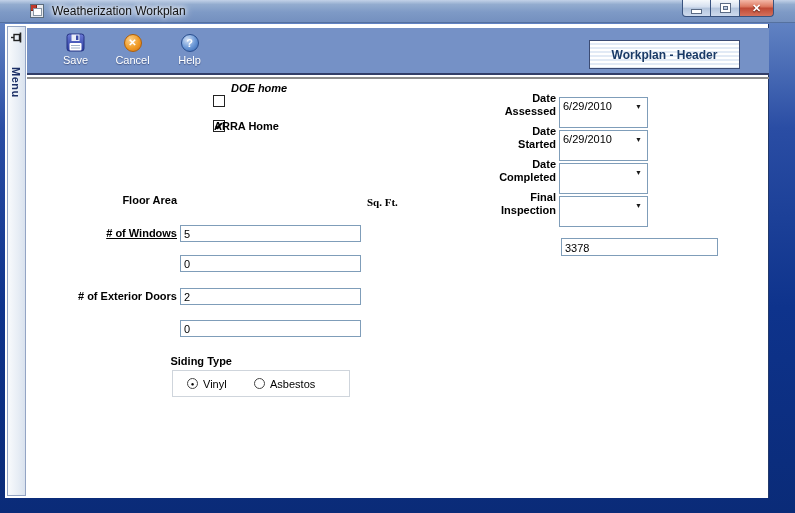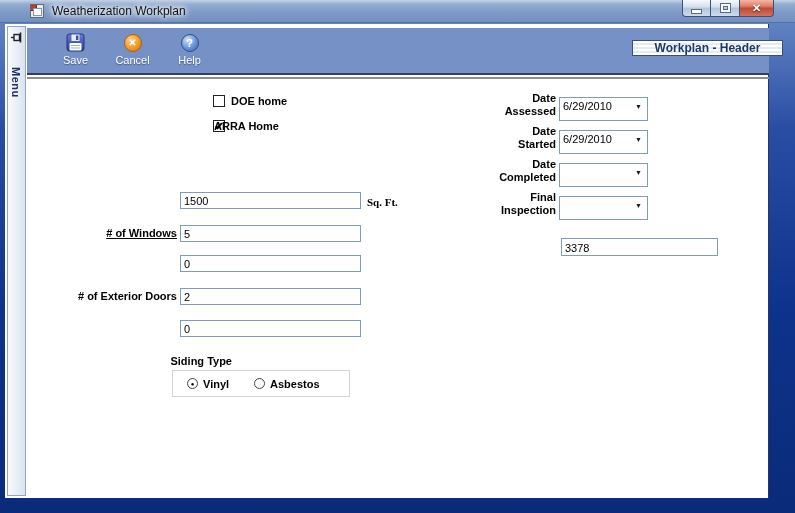--- a/index.html
+++ b/index.html
@@ -56,46 +56,46 @@
           justify-content:flex-start; padding-top:5px; cursor:default; }
   .tbtn .ticon { width:19px; height:19px; display:flex; align-items:center; justify-content:center; }
   .tbtn .tlabel { margin-top:2px; font-size:11px; color:#fff; text-shadow:0 1px 1px rgba(20,30,70,.5); }
   .icon-circle { width:18px; height:18px; border-radius:50%; display:flex; align-items:center;
                  justify-content:center; font-weight:bold; color:#fff; }
   .icon-cancel { background:radial-gradient(circle at 35% 30%, #fcd08a 0%, #f09c28 55%, #d4700a 100%);
                  border:1px solid #b05f08; font-size:10px; }
   .icon-help { background:radial-gradient(circle at 35% 30%, #d4e2f6 0%, #6f9bd8 50%, #2f62b0 100%);
                  border:1px solid #2a4f8f; font-size:11px; }
 
-  .header-box { position:absolute; left:589px; top:40px; width:151px; height:16px;
+  .header-box { position:absolute; left:589px; top:40px; width:151px; height:29px;
                 border:1px solid #3c4c74;
                 background:repeating-linear-gradient(180deg,#ffffff 0 2px,#e2eaf5 2px 4px);
-                display:flex; align-items:center; justify-content:center;margin-left:43px; }
+                display:flex; align-items:center; justify-content:center; }
   .header-box span { font-size:12px; font-weight:bold; color:#1a3a66; }
 
   
   .lbl { position:absolute; font-size:11px; font-weight:bold; color:#000; line-height:13px;
          white-space:pre-line; text-align:right; }
   .lbl-left { left:5px; width:172px; }
   .lbl-right { left:406px; width:150px; }
   .txt { position:absolute; height:17px; border:1px solid #7F9DB9; background:#fff;
          font-family:"Liberation Sans", sans-serif; font-size:11px; color:#000; padding:1px 0 0 3px; }
-  .combo { position:absolute; left:559px; width:89px; height:24px; border:1px solid #7F9DB9;
+  .combo { position:absolute; left:559px; width:89px; height:31px; border:1px solid #7F9DB9;
            background:#fff; font-size:11px; padding:2px 0 0 3px; }
   .combo .arrow { position:absolute; right:5px; top:5px; font-size:7px; color:#1a1a1a; }
   .cb { position:absolute; width:12px; height:12px; border:1px solid #222; background:#fff;
         font-size:11px; font-weight:bold; line-height:11px; text-align:center; color:#000; }
   .cb-label { position:absolute; font-size:11px; font-weight:bold; color:#000; }
   .suffix { position:absolute; font-size:11px; font-weight:bold; color:#000;font-family:Liberation Serif, serif; }
   .groupbox { position:absolute; left:172px; top:370px; width:178px; height:27px;
               border:1px solid #cfd5dc; }
   .radio { position:absolute; width:11px; height:11px; border:1px solid #444; border-radius:50%;
            background:#fff; display:flex; align-items:center; justify-content:center; }
   .radio span { font-size:6px; line-height:6px; color:#000; }
-  .radio-label { position:absolute; font-size:11px; font-weight:bold; color:#000;text-align:center; }
+  .radio-label { position:absolute; font-size:11px; font-weight:normal; color:#000;text-align:center; }
 </style>
 </head>
 <body>
 
 <div class="win">
 
   <div class="titlebar">
     <div class="app-icon"></div>
     <div class="title-text">Weatherization Workplan</div>
     <div class="winbtns">
@@ -157,25 +157,25 @@
       <div class="tlabel">Help</div>
     </div>
   </div>
   <div class="toolbar-shadow"></div>
 
   <div class="header-box">
     <span>Workplan - Header</span>
   </div>
 
   <div class="cb" style="left:213px; top:95px;"></div>
-  <div class="cb-label" style="left:231px; top:95px;">DOE home</div>
+  <div class="cb-label" style="left:231px; top:82px;font-style:italic;">DOE home</div>
   <div class="cb" style="left:213px; top:120px;">✔</div>
   <div class="cb-label" style="left:214px; top:120px;text-align:right;">ARRA Home</div>
 
-  <input class="txt" style="left: 180px; top: 192px; width: 181px;" value="1500">
+  <div class="lbl lbl-left" style="top:194px;">Floor Area</div>
   <div class="suffix" style="left:367px; top:196px;">Sq. Ft.</div>
 
   <div class="lbl lbl-left" style="top:227px;text-decoration:underline;"># of Windows</div>
   <input class="txt" style="left: 180px; top: 225px; width: 181px;" value="5">
 
   <input class="txt" style="left: 180px; top: 255px; width: 181px;" value="0">
 
   <div class="lbl lbl-left" style="top:290px;"># of Exterior Doors</div>
   <input class="txt" style="left: 180px; top: 288px; width: 181px;" value="2">
 

